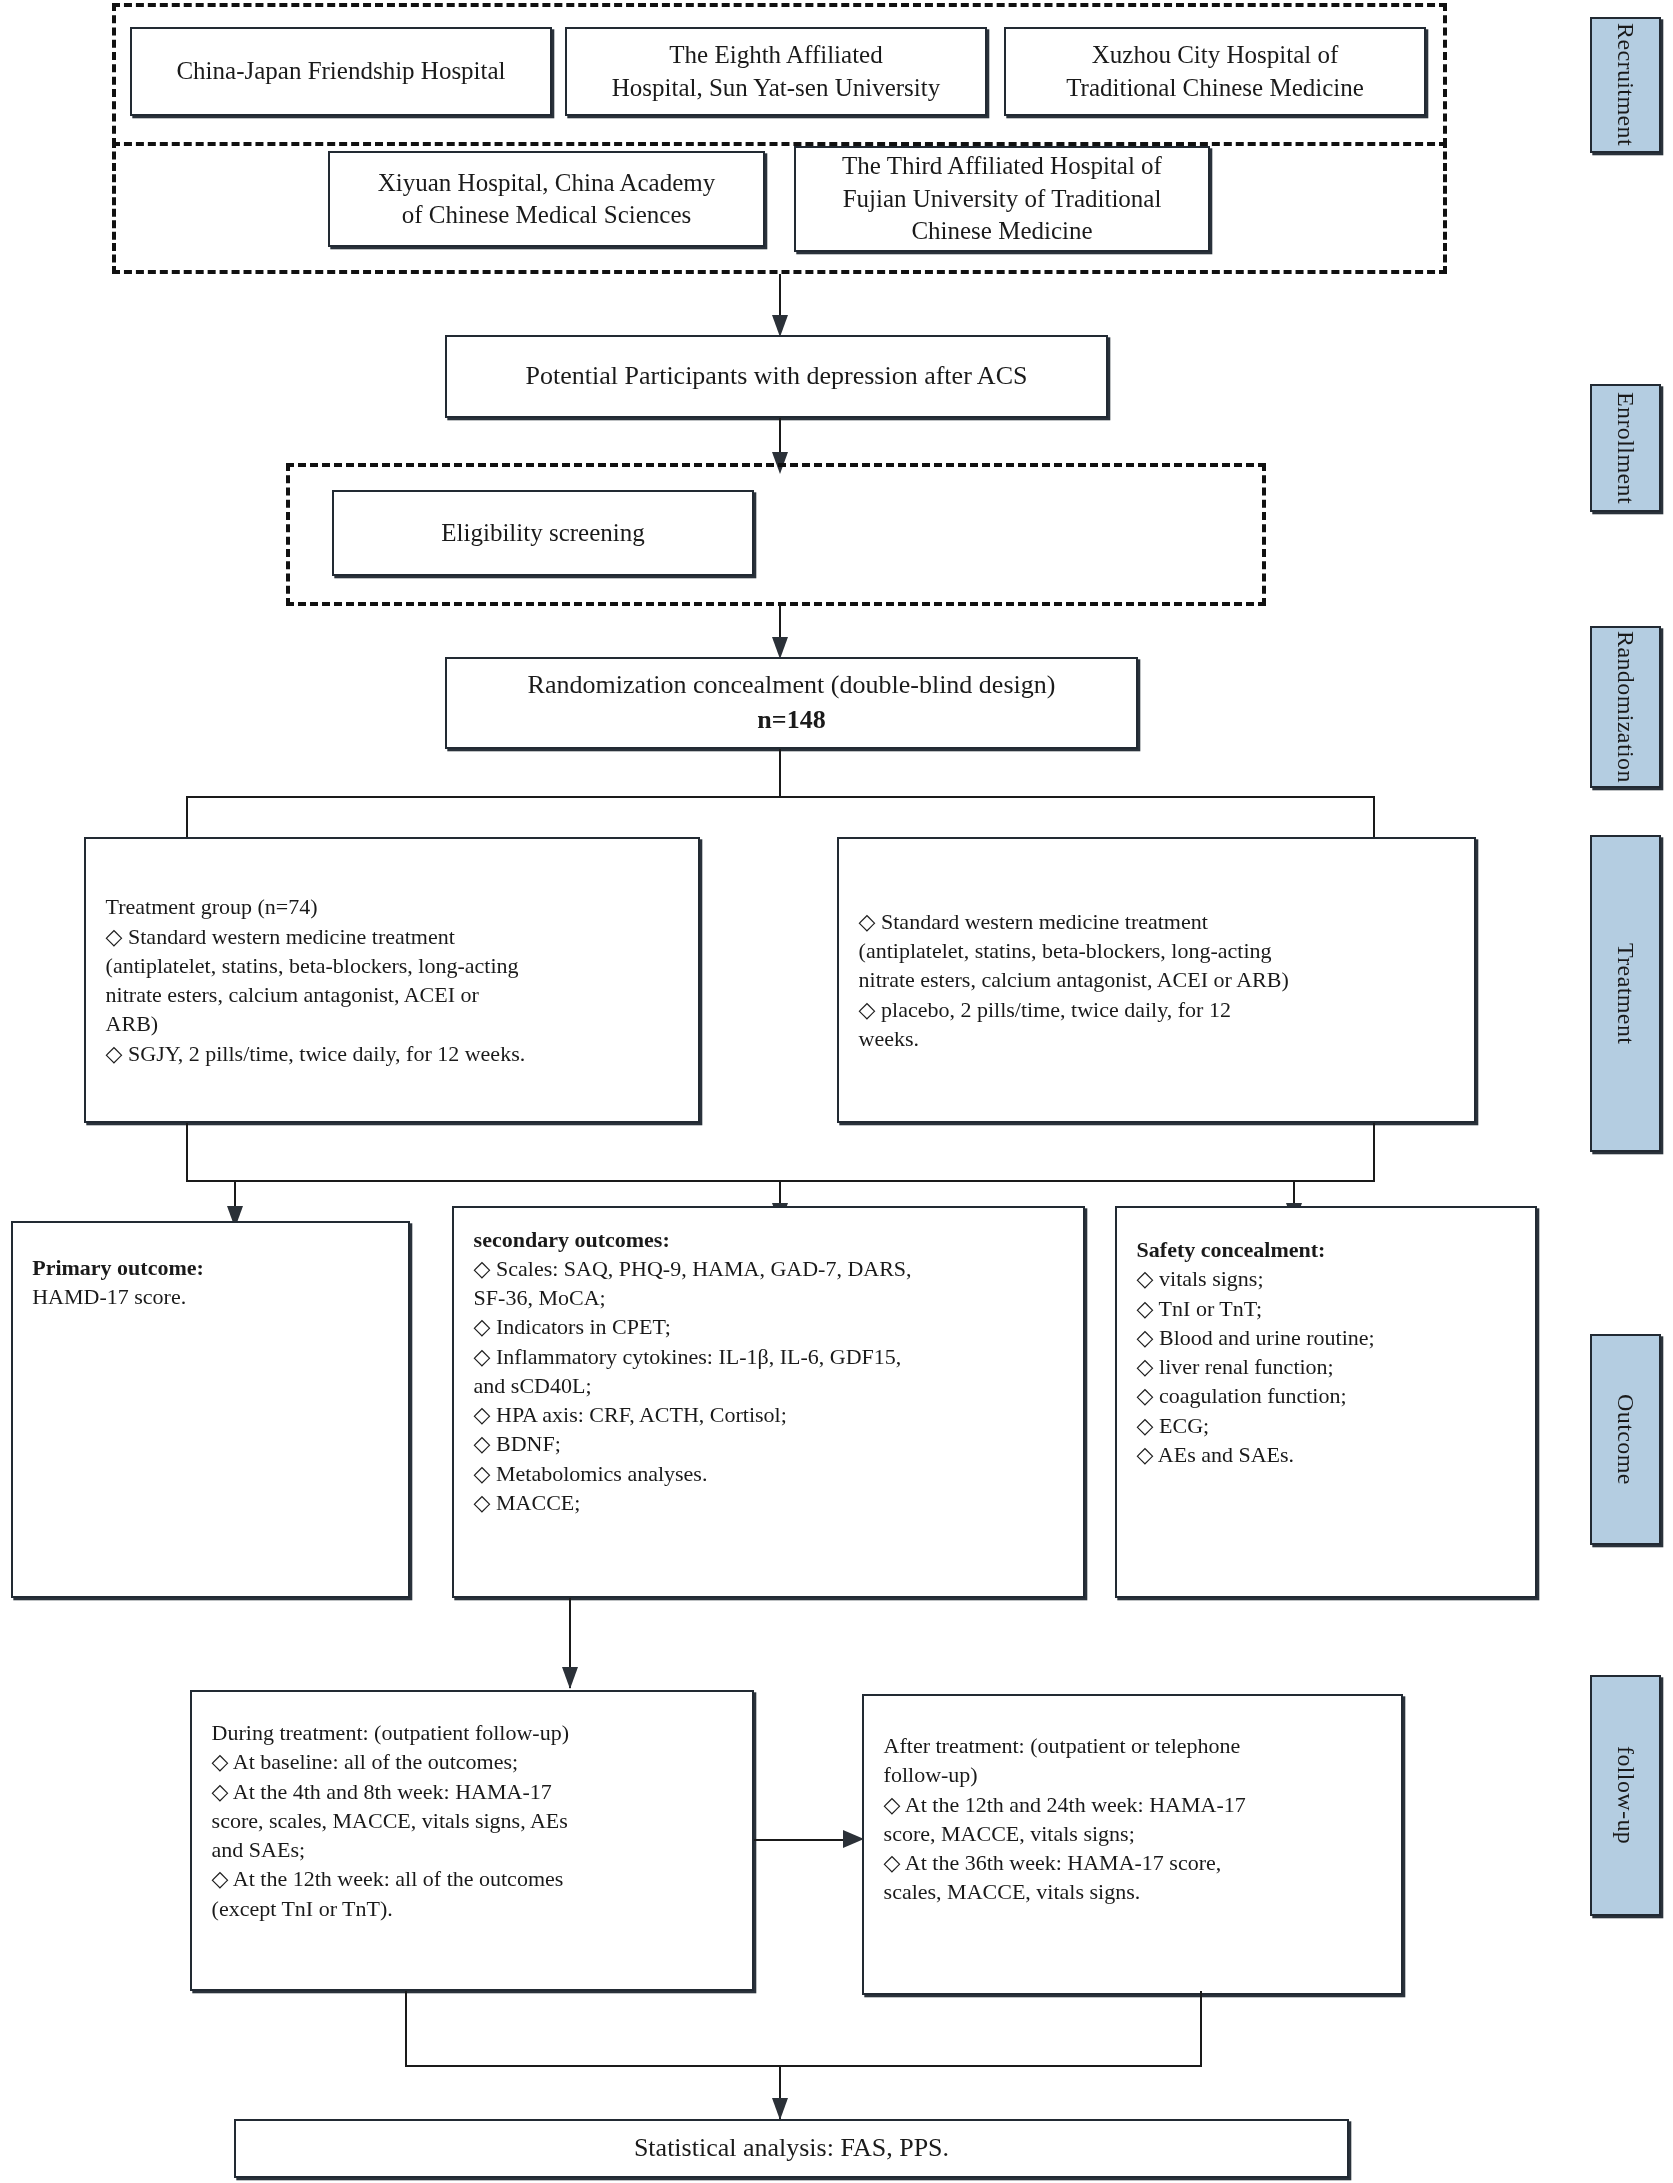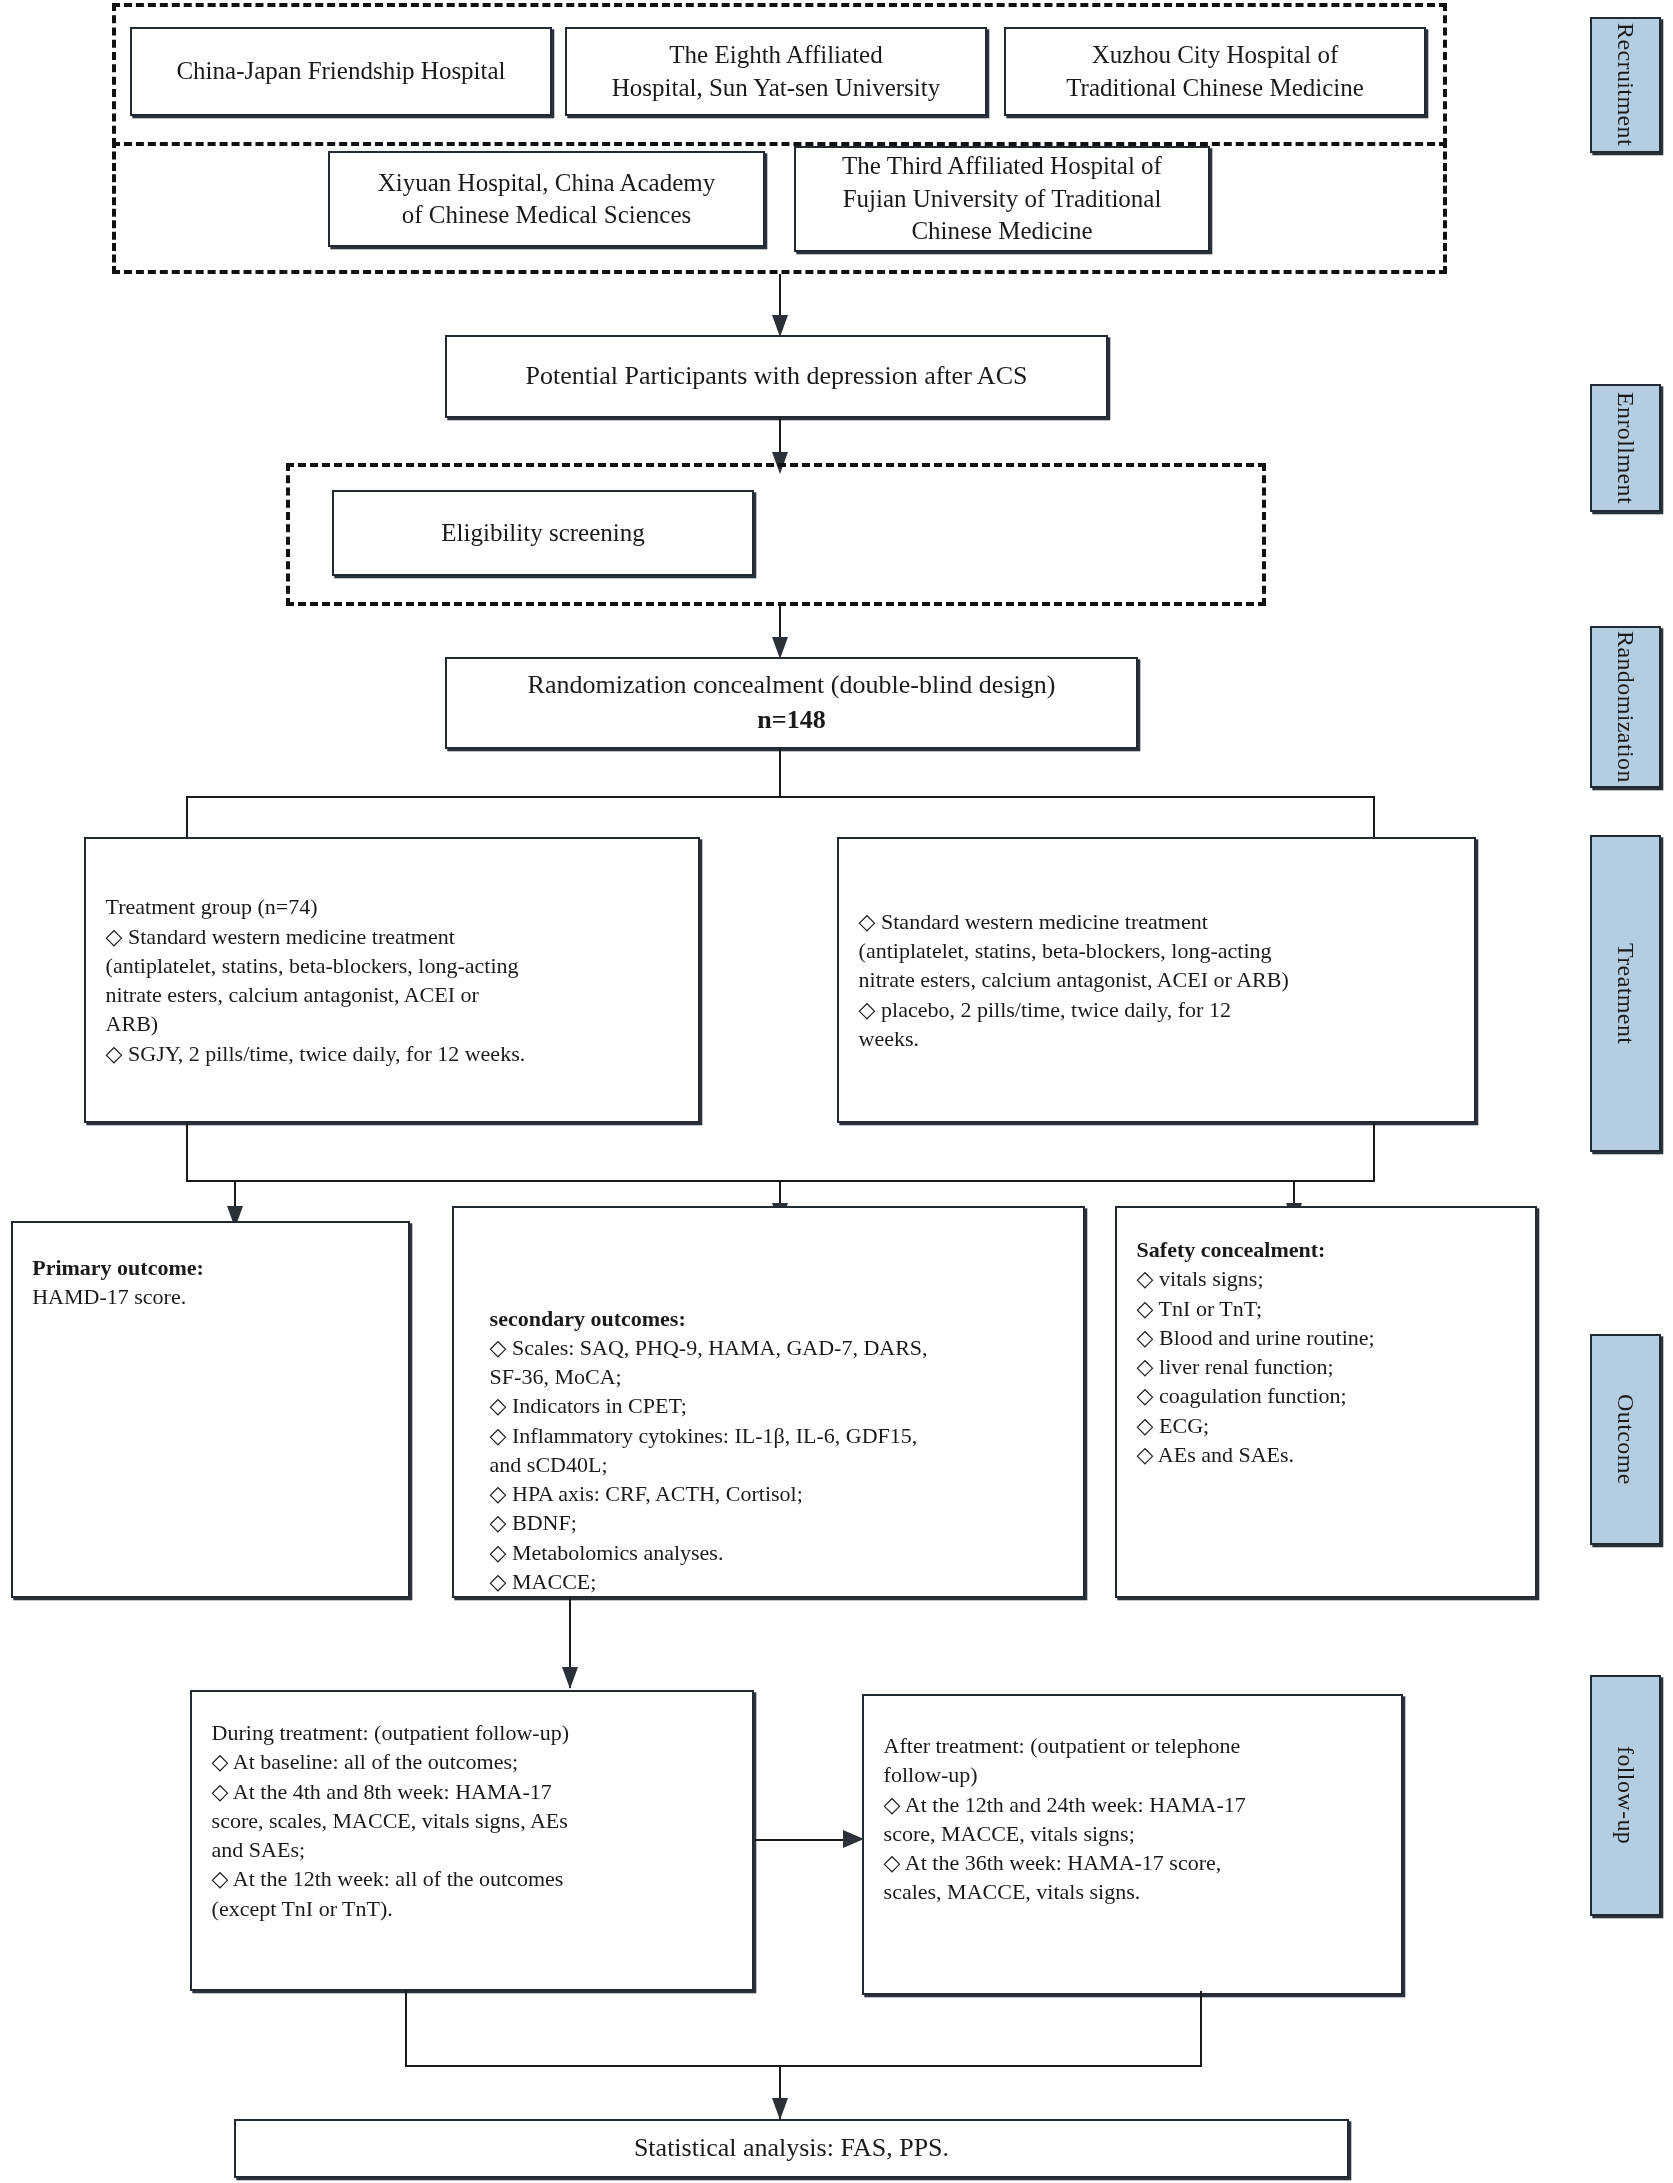--- a/index.html
+++ b/index.html
@@ -177,21 +177,21 @@
   <div class="arrowdown" style="left:772px; top:1203px;"></div>
 
   <div class="vline" style="left:1293px; top:1180px; height:47px;"></div>
   <div class="arrowdown" style="left:1286px; top:1203px;"></div>
 
   <div class="box left" style="left:10.6px; top:1221px; width:399px; height:377px; justify-content:flex-start; padding-top:30px;">
     <div class="padl listline bold">Primary outcome:</div>
     <div class="padl listline">HAMD-17 score.</div>
   </div>
 
-  <div class="box left" style="left:452px; top:1206px; width:633px; height:392px; justify-content:flex-end; padding-top:16.6px;padding-left:16px;">
+  <div class="box left" style="left:452px; top:1206px; width:633px; height:392px; justify-content:flex-start; padding-top:16.6px;">
     <div class="padl listline bold">secondary outcomes:</div>
     <div class="padl listline">◇ Scales: SAQ, PHQ-9, HAMA, GAD-7, DARS,
 SF-36, MoCA;</div>
     <div class="padl listline">◇ Indicators in CPET;</div>
     <div class="padl listline">◇ Inflammatory cytokines: IL-1β, IL-6, GDF15,
 and sCD40L;</div>
     <div class="padl listline">◇ HPA axis: CRF, ACTH, Cortisol;</div>
     <div class="padl listline">◇ BDNF;</div>
     <div class="padl listline">◇ Metabolomics analyses.</div>
     <div class="padl listline">◇ MACCE;</div>

